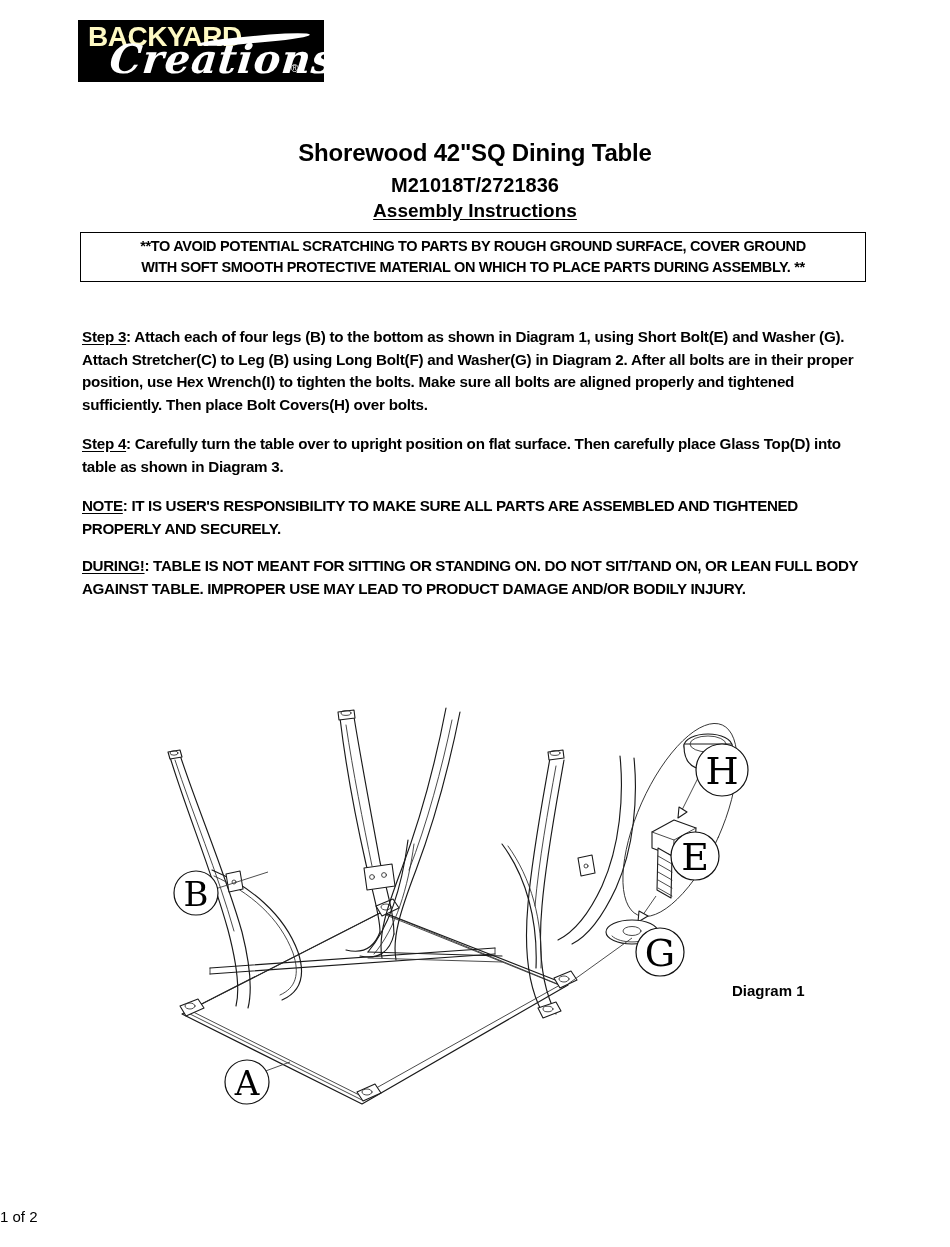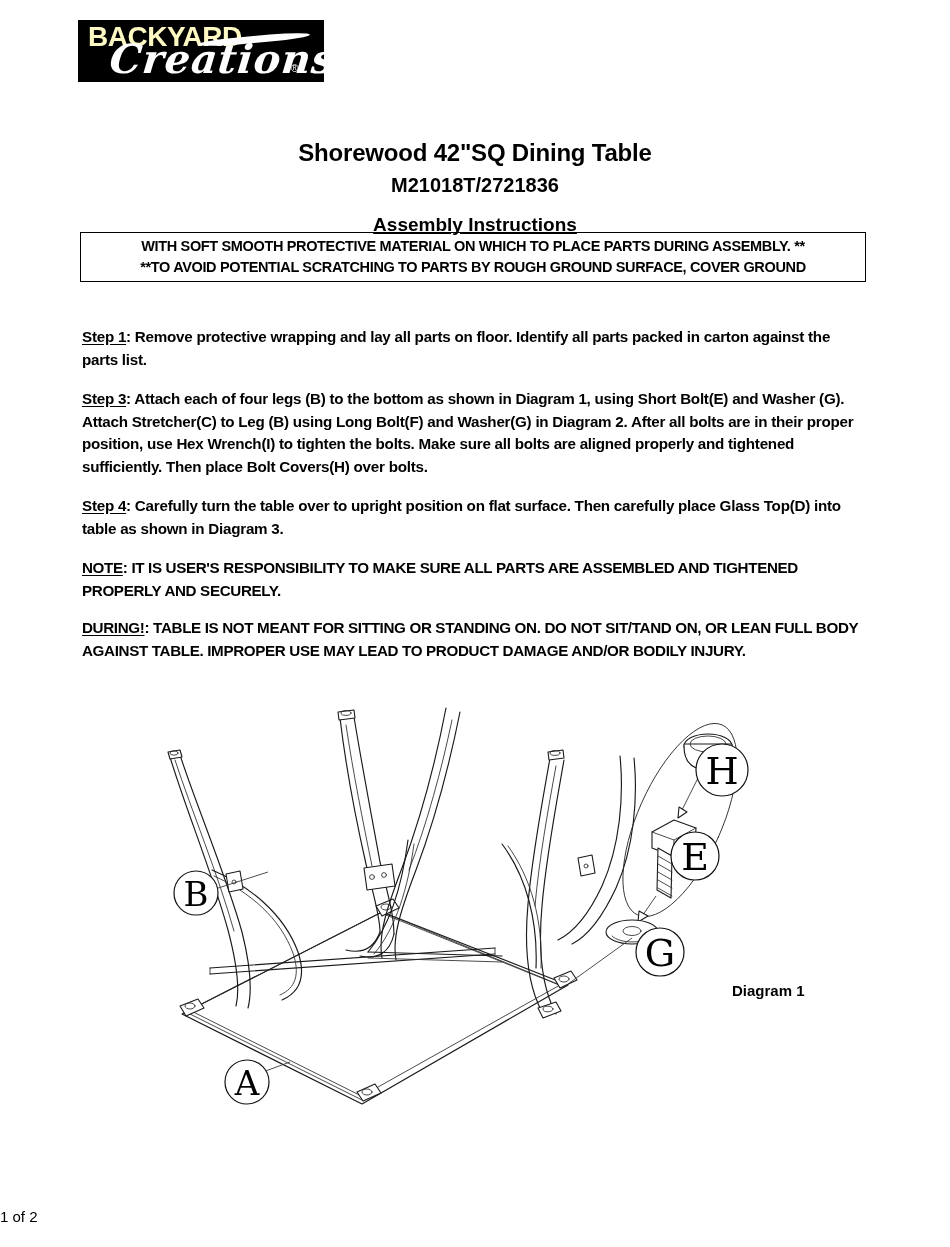--- a/index.html
+++ b/index.html
@@ -95,21 +95,21 @@
     line-height: 25px;
     margin-top: 5px;
   }
   .doc-subtitle {
     font-family: "Liberation Sans", sans-serif;
     font-weight: bold;
     font-size: 19px;
     line-height: 24px;
     text-decoration: underline;
     text-underline-offset: 2px;
-    margin-top: 15px;
+    margin-top: 1px;
   }
 
   
   #warning-box {
     position: absolute;
     left: 80px;
     top: 232px;
     width: 786px;
     height: 50px;
     border: 1.5px solid #000000;
@@ -235,27 +235,26 @@
   <div class="logo-reg">®</div>
 </div>
 
 <div id="title-block">
   <div class="doc-title">Shorewood 42"SQ Dining Table</div>
   <div class="doc-model">M21018T/2721836</div>
   <div class="doc-subtitle">Assembly Instructions</div>
 </div>
 
 <div id="warning-box">
+  <div class="wline">**TO AVOID POTENTIAL SCRATCHING TO PARTS BY ROUGH GROUND SURFACE, COVER GROUND</div>
   <div class="wline">WITH SOFT SMOOTH PROTECTIVE MATERIAL ON WHICH TO PLACE PARTS DURING ASSEMBLY. **</div>
-  <div class="wline">**TO AVOID POTENTIAL SCRATCHING TO PARTS BY ROUGH GROUND SURFACE, COVER GROUND</div>
 </div>
 
 <div id="body-text">
 
-  <p class="para"><span class="lead">Step 1</span><span>:  </span><span>Remove protective wrapping  and lay all parts on floor. Identify all parts packed in carton against  the parts list.</span></p>
 
 
   <p class="para"><span class="lead">Step 3</span><span>:  </span><span>Attach each of four legs (B) to the bottom as shown in Diagram 1, using Short Bolt(E) and Washer (G). Attach Stretcher(C) to Leg (B) using Long Bolt(F) and Washer(G) in Diagram 2. After all bolts are in their proper position, use Hex Wrench(I) to tighten the bolts.  Make sure all bolts are aligned properly and tightened sufficiently.  Then place Bolt Covers(H) over bolts.</span></p>
 
   <p class="para"><span class="lead">Step 4</span><span>:   </span><span>Carefully turn the table over to upright position on flat surface.   Then carefully place Glass Top(D) into table as shown in Diagram 3.</span></p>
 
   <p class="para caps gap-sm"><span class="lead">NOTE</span><span>: </span><span>IT IS USER'S RESPONSIBILITY TO MAKE SURE ALL PARTS ARE ASSEMBLED AND TIGHTENED PROPERLY AND SECURELY.</span></p>
 
   <p class="para caps"><span class="lead">DURING!</span><span>:  </span><span>TABLE IS NOT MEANT FOR SITTING OR STANDING ON.   DO NOT SIT/TAND ON, OR LEAN FULL BODY AGAINST TABLE.   IMPROPER USE MAY LEAD TO PRODUCT DAMAGE AND/OR BODILY INJURY.</span></p>
 

